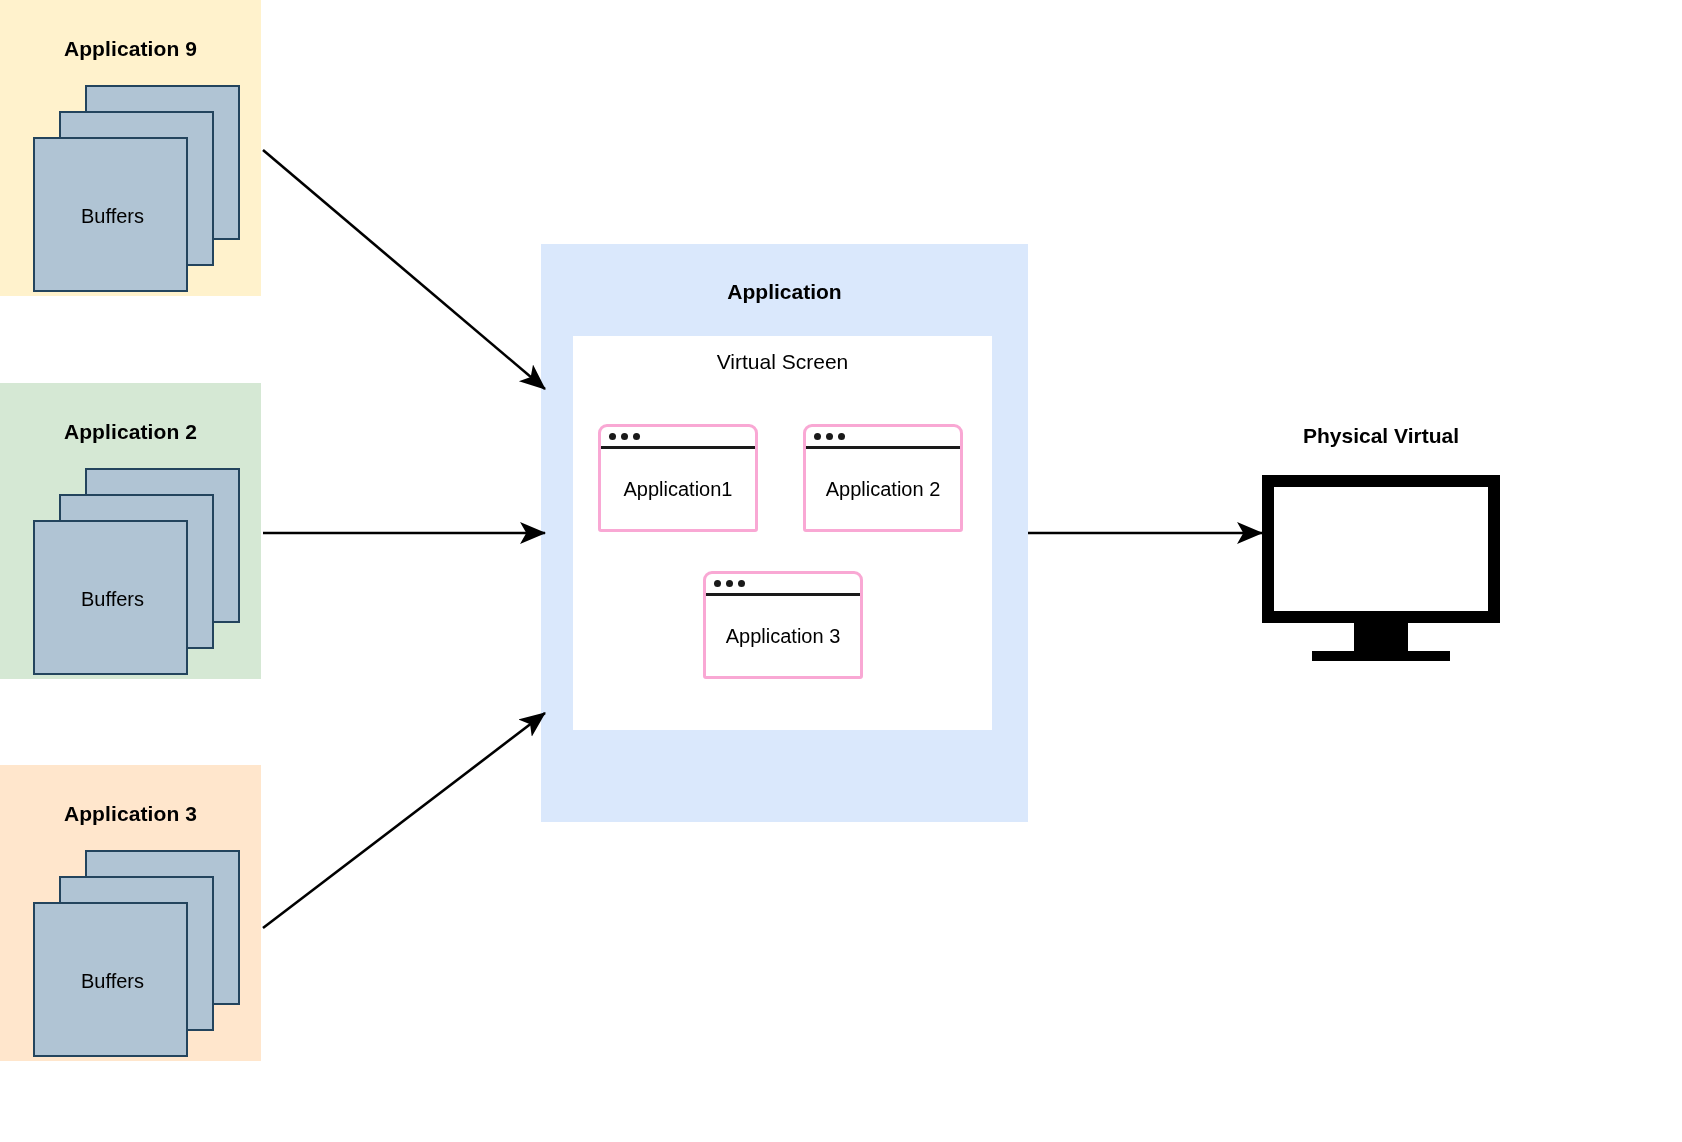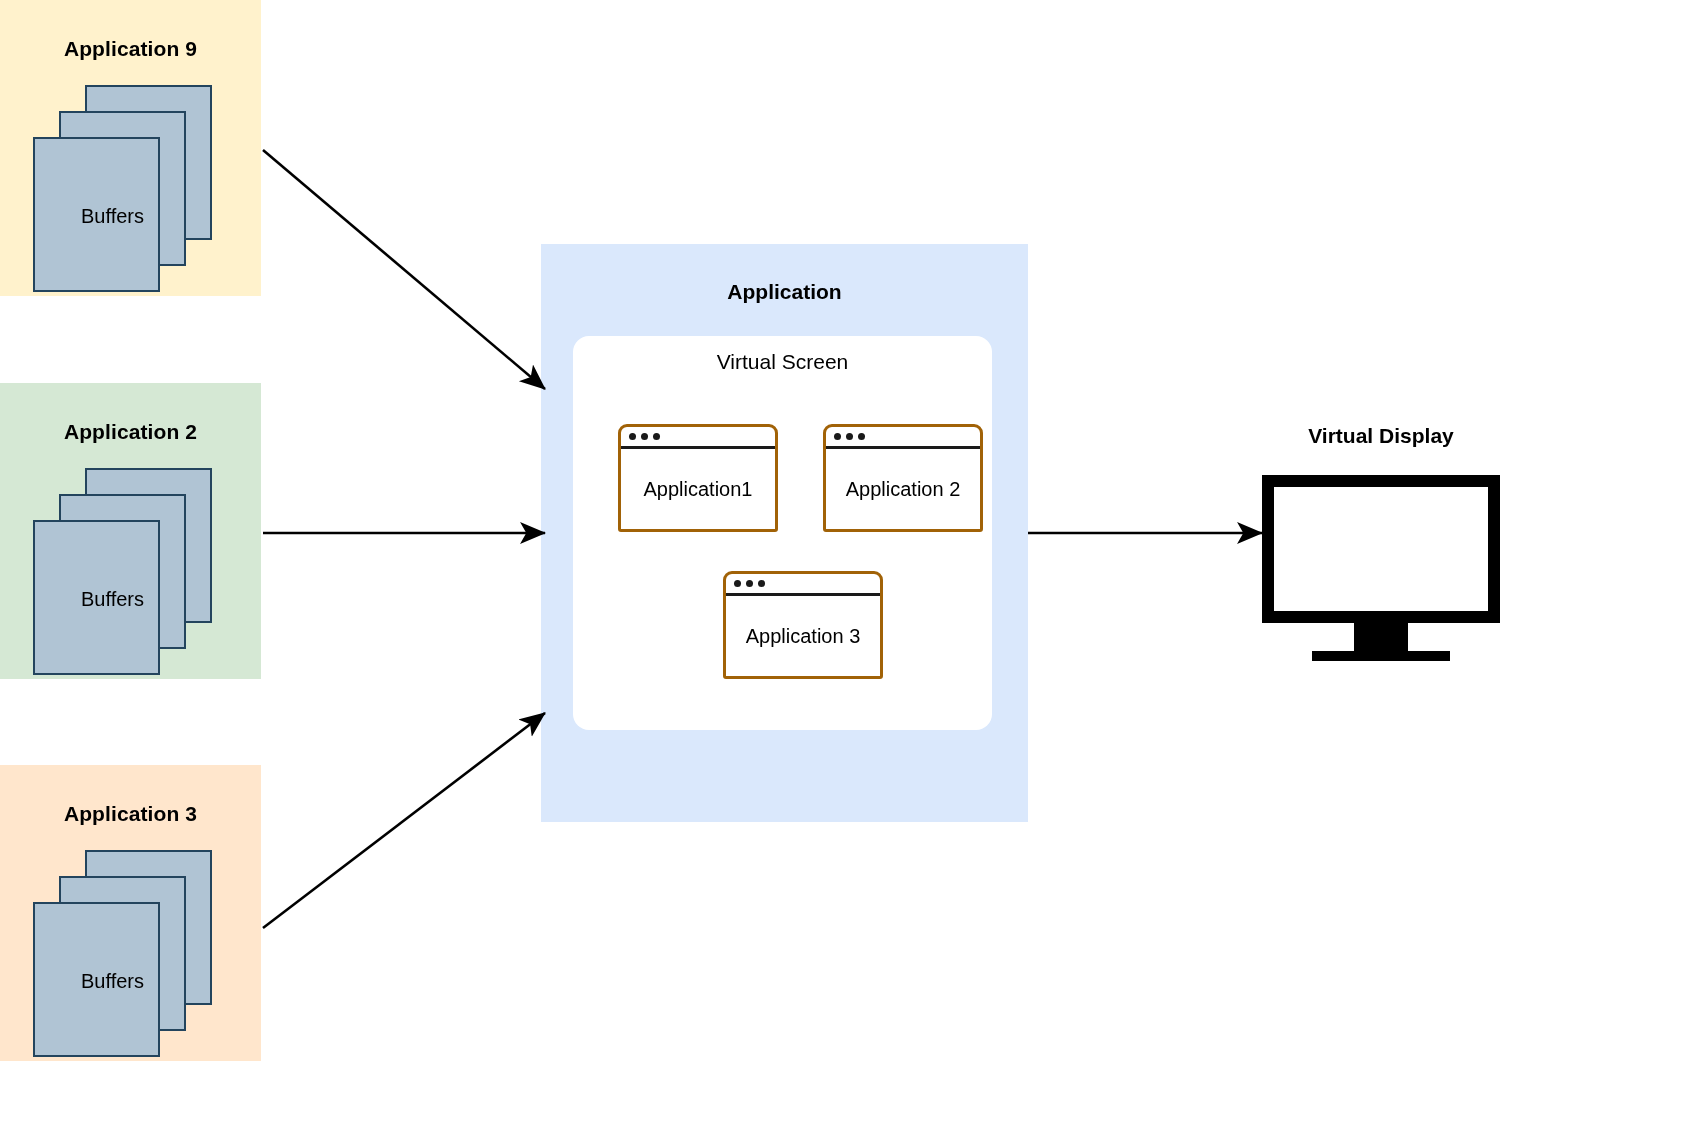--- a/index.html
+++ b/index.html
@@ -36,21 +36,21 @@
   }
 
   
   .buffer-stack {
     position: absolute;
     width: 208px;
     height: 208px;
   }
   .buffer-sheet {
     position: absolute;
-    width: 127px;
+    width: 155px;
     height: 155px;
     background: #b0c4d4;
     border: 2px solid #23445d;
     box-sizing: border-box;
   }
   .buffer-sheet.s1 { left: 52px; top: 0px;  }
   .buffer-sheet.s2 { left: 26px; top: 26px; }
   .buffer-sheet.s3 { left: 0px;  top: 52px; }
   .buffer-label {
     position: absolute;
@@ -78,43 +78,41 @@
     top: 36px;
     text-align: center;
     font-weight: bold;
     font-size: 21px;
     color: #000000;
   }
   #virtual-screen {
     position: absolute;
     background: #ffffff;
     box-sizing: border-box;
-    border-radius: 16px;
   }
   #virtual-screen-title {
     position: absolute;
     left: 0;
     right: 0;
     top: 14px;
     text-align: center;
     font-size: 21px;
     color: #000000;
   }
 
   
   .mini-window {
     position: absolute;
     width: 160px;
     height: 108px;
     box-sizing: border-box;
     background: #ffffff;
-    border: 3px solid #a16207;
+    border: 3px solid #f9a8d4;
     border-radius: 9px 9px 3px 3px;
     overflow: hidden;
-    margin-left: 20px;
   }
   .mini-titlebar {
     position: relative;
     height: 22px;
     border-bottom: 3px solid #1a1a1a;
     box-sizing: border-box;
     display: flex;
     align-items: center;
     padding-left: 8px;
     gap: 5px;
@@ -264,21 +262,21 @@
     <div class="mini-titlebar">
       <span class="dot"></span>
       <span class="dot"></span>
       <span class="dot"></span>
     </div>
     <div class="mini-body">
       <span class="mini-label">Application 3</span>
     </div>
   </div>
 
-  <div id="display-title" style="left: 1262px; top: 424px; width: 238px;">Virtual Display</div>
+  <div id="display-title" style="left: 1262px; top: 424px; width: 238px;">Physical Virtual</div>
   <div id="monitor" style="left: 1262px; top: 475px;">
     <div id="monitor-frame"></div>
     <div id="monitor-neck"></div>
     <div id="monitor-base"></div>
   </div>
 
   <svg id="arrows" viewBox="0 0 1682 1142">
     <defs>
       <marker id="ah" markerWidth="12" markerHeight="12" refX="9.6" refY="4.2" orient="auto" markerUnits="strokeWidth">
         <path d="M0,0 L10,4.2 L0,8.4 L2.4,4.2 Z" fill="#000000"></path>

